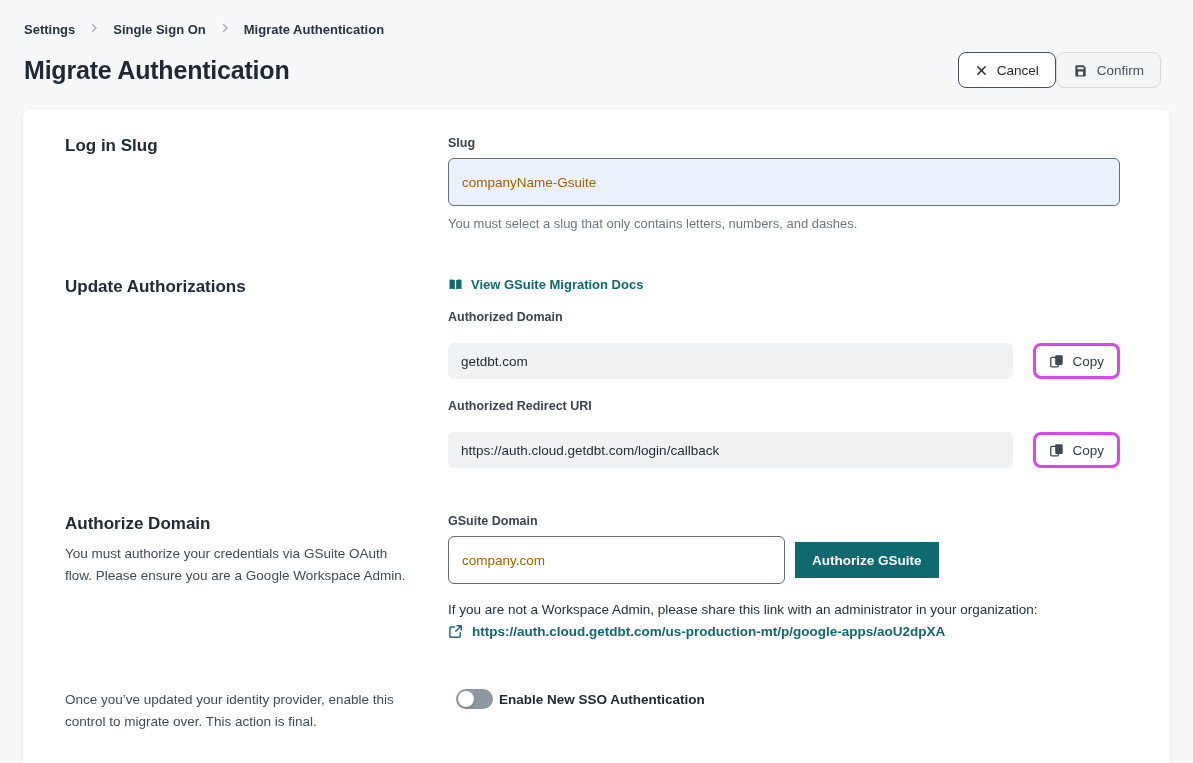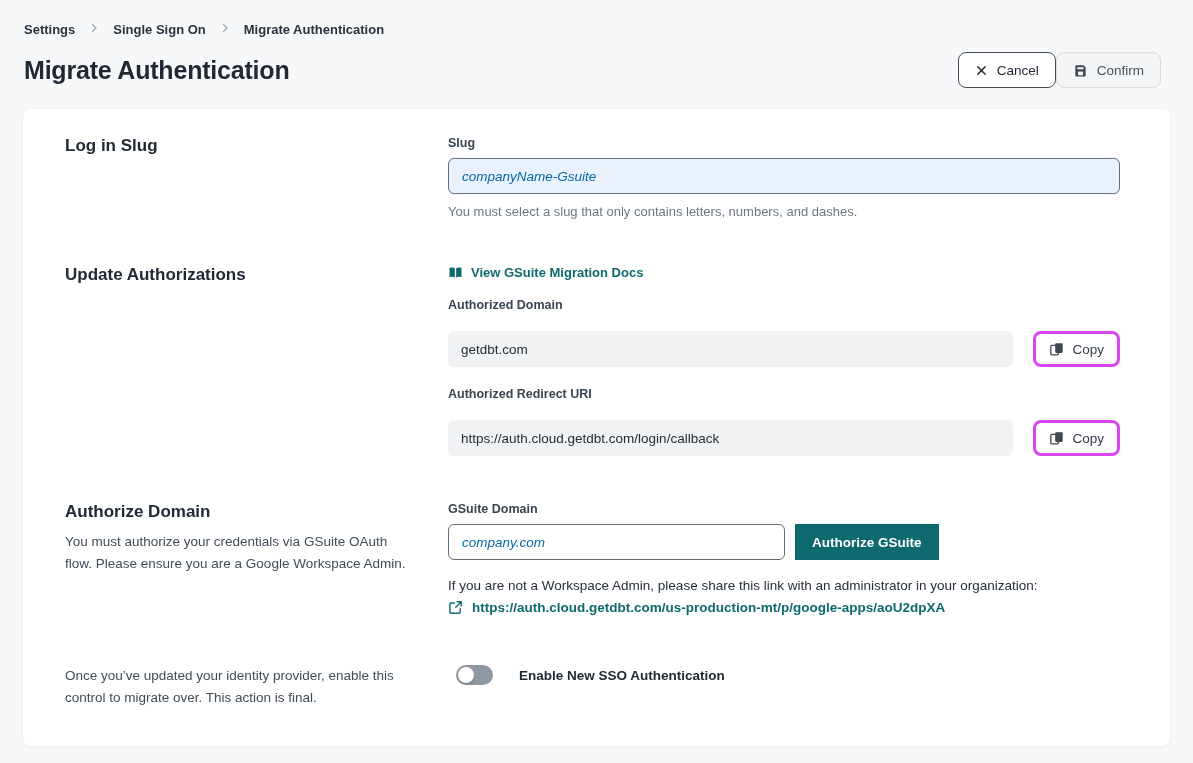--- a/index.html
+++ b/index.html
@@ -33,54 +33,54 @@
     padding: 27px 50px 36px 42px; min-height: 627px;
   }
   .section { display: grid; grid-template-columns: 383px 1fr; margin-bottom: 46px; }
   .section:last-child { margin-bottom: 0; }
   .section-heading { font-size: 17px; font-weight: 700; color: #212a35; margin-bottom: 9px; }
   .section-desc { font-size: 13.5px; color: #414c59; line-height: 1.65; max-width: 345px; }
   .field-label {
     display: block; font-size: 12.5px; font-weight: 700; color: #3a4550; margin-bottom: 8px;
   }
   .text-input {
-    width: 100%; height: 36px; border-radius: 6px; border: 1px solid #666e78;
-    padding: 0 13px; font-size: 13.5px; color: #0369a1; background: #ffffff;
-    font-family: "Liberation Sans", sans-serif; outline: none; font-style: italic;
+    width: 100%; height: 48px; border-radius: 6px; border: 1px solid #666e78;
+    padding: 0 13px; font-size: 13.5px; color: #a16207; background: #ffffff;
+    font-family: "Liberation Sans", sans-serif; outline: none;
   }
   .slug-input { background: #e9f1fc; }
   .helper { font-size: 13px; color: #6e7781; margin-top: 10px; }
   .docs-link {
     display: inline-flex; align-items: center; gap: 8px; color: #0e6a6e;
     font-weight: 700; font-size: 13px; margin-bottom: 18px; cursor: pointer; text-decoration: none;
   }
   .copy-row { display: flex; gap: 20px; align-items: center; margin-top: 19px; }
   .readonly-field {
     flex: 1; height: 36px; background: #f1f2f4; border-radius: 6px;
     display: flex; align-items: center; padding: 0 13px; font-size: 13.5px; color: #242d38;
   }
   .btn-copy {
     height: 36px; padding: 0 13px; background: #ffffff; border: 3px solid #d946ef;
     border-radius: 8px; display: inline-flex; gap: 8px; align-items: center;
     font-size: 13.5px; color: #333c47; cursor: pointer; font-family: "Liberation Sans", sans-serif;
   }
   .stack-gap { margin-top: 20px; }
-  .gsuite-row { display: flex; gap: 10px; }
+  .gsuite-row { display: flex; gap: 10px; align-items: center; }
   .gsuite-input { width: 337px; }
   .btn-teal {
     background: #0e6a6e; color: #ffffff; font-weight: 700; font-size: 13.5px;
     height: 36px; padding: 0 17px; border-radius: 0; border: none; cursor: pointer;
     font-family: "Liberation Sans", sans-serif;
   }
   .admin-note { font-size: 13.5px; color: #27303c; margin: 18px 0 7px; }
   .share-link {
     display: inline-flex; align-items: center; gap: 9px; color: #0e6a6e;
     font-weight: 700; font-size: 13.5px; cursor: pointer; text-decoration: none;
   }
-  .toggle-row { display: flex; align-items: center; gap: 26px; padding-left: 8px; }
+  .toggle-row { display: flex; align-items: center; gap: 6px; padding-left: 8px; }
   .toggle {
     width: 37px; height: 20px; border-radius: 10px; background: #8e98a3;
     position: relative; cursor: pointer; flex: 0 0 auto;
   }
   .toggle .knob {
     position: absolute; left: 2px; top: 2px; width: 16px; height: 16px;
     border-radius: 50%; background: #ffffff; box-shadow: 0 1px 2px rgba(0,0,0,0.25);
   }
   .toggle-label { font-size: 13.5px; font-weight: 700; color: #212a35; }
 </style>

